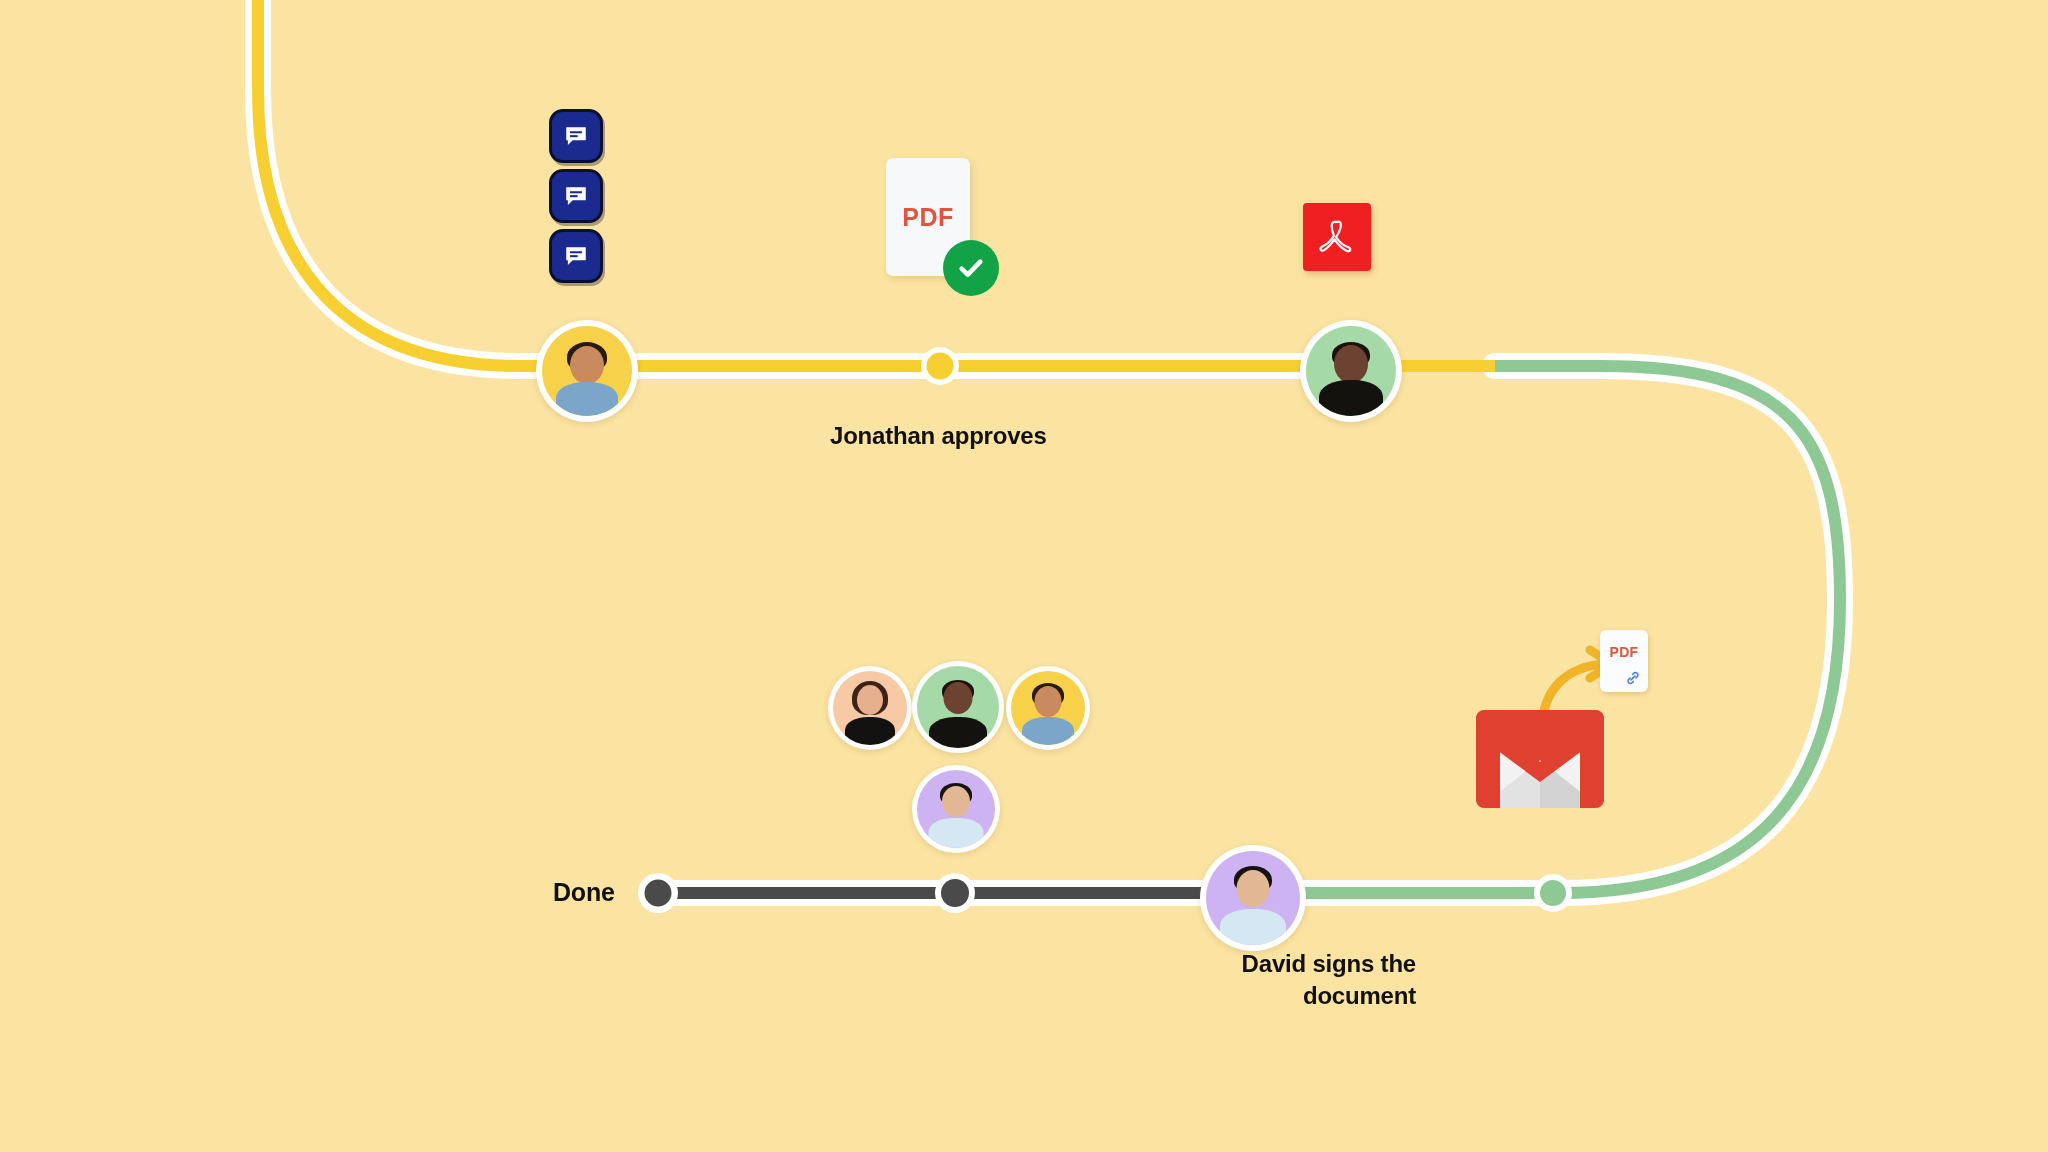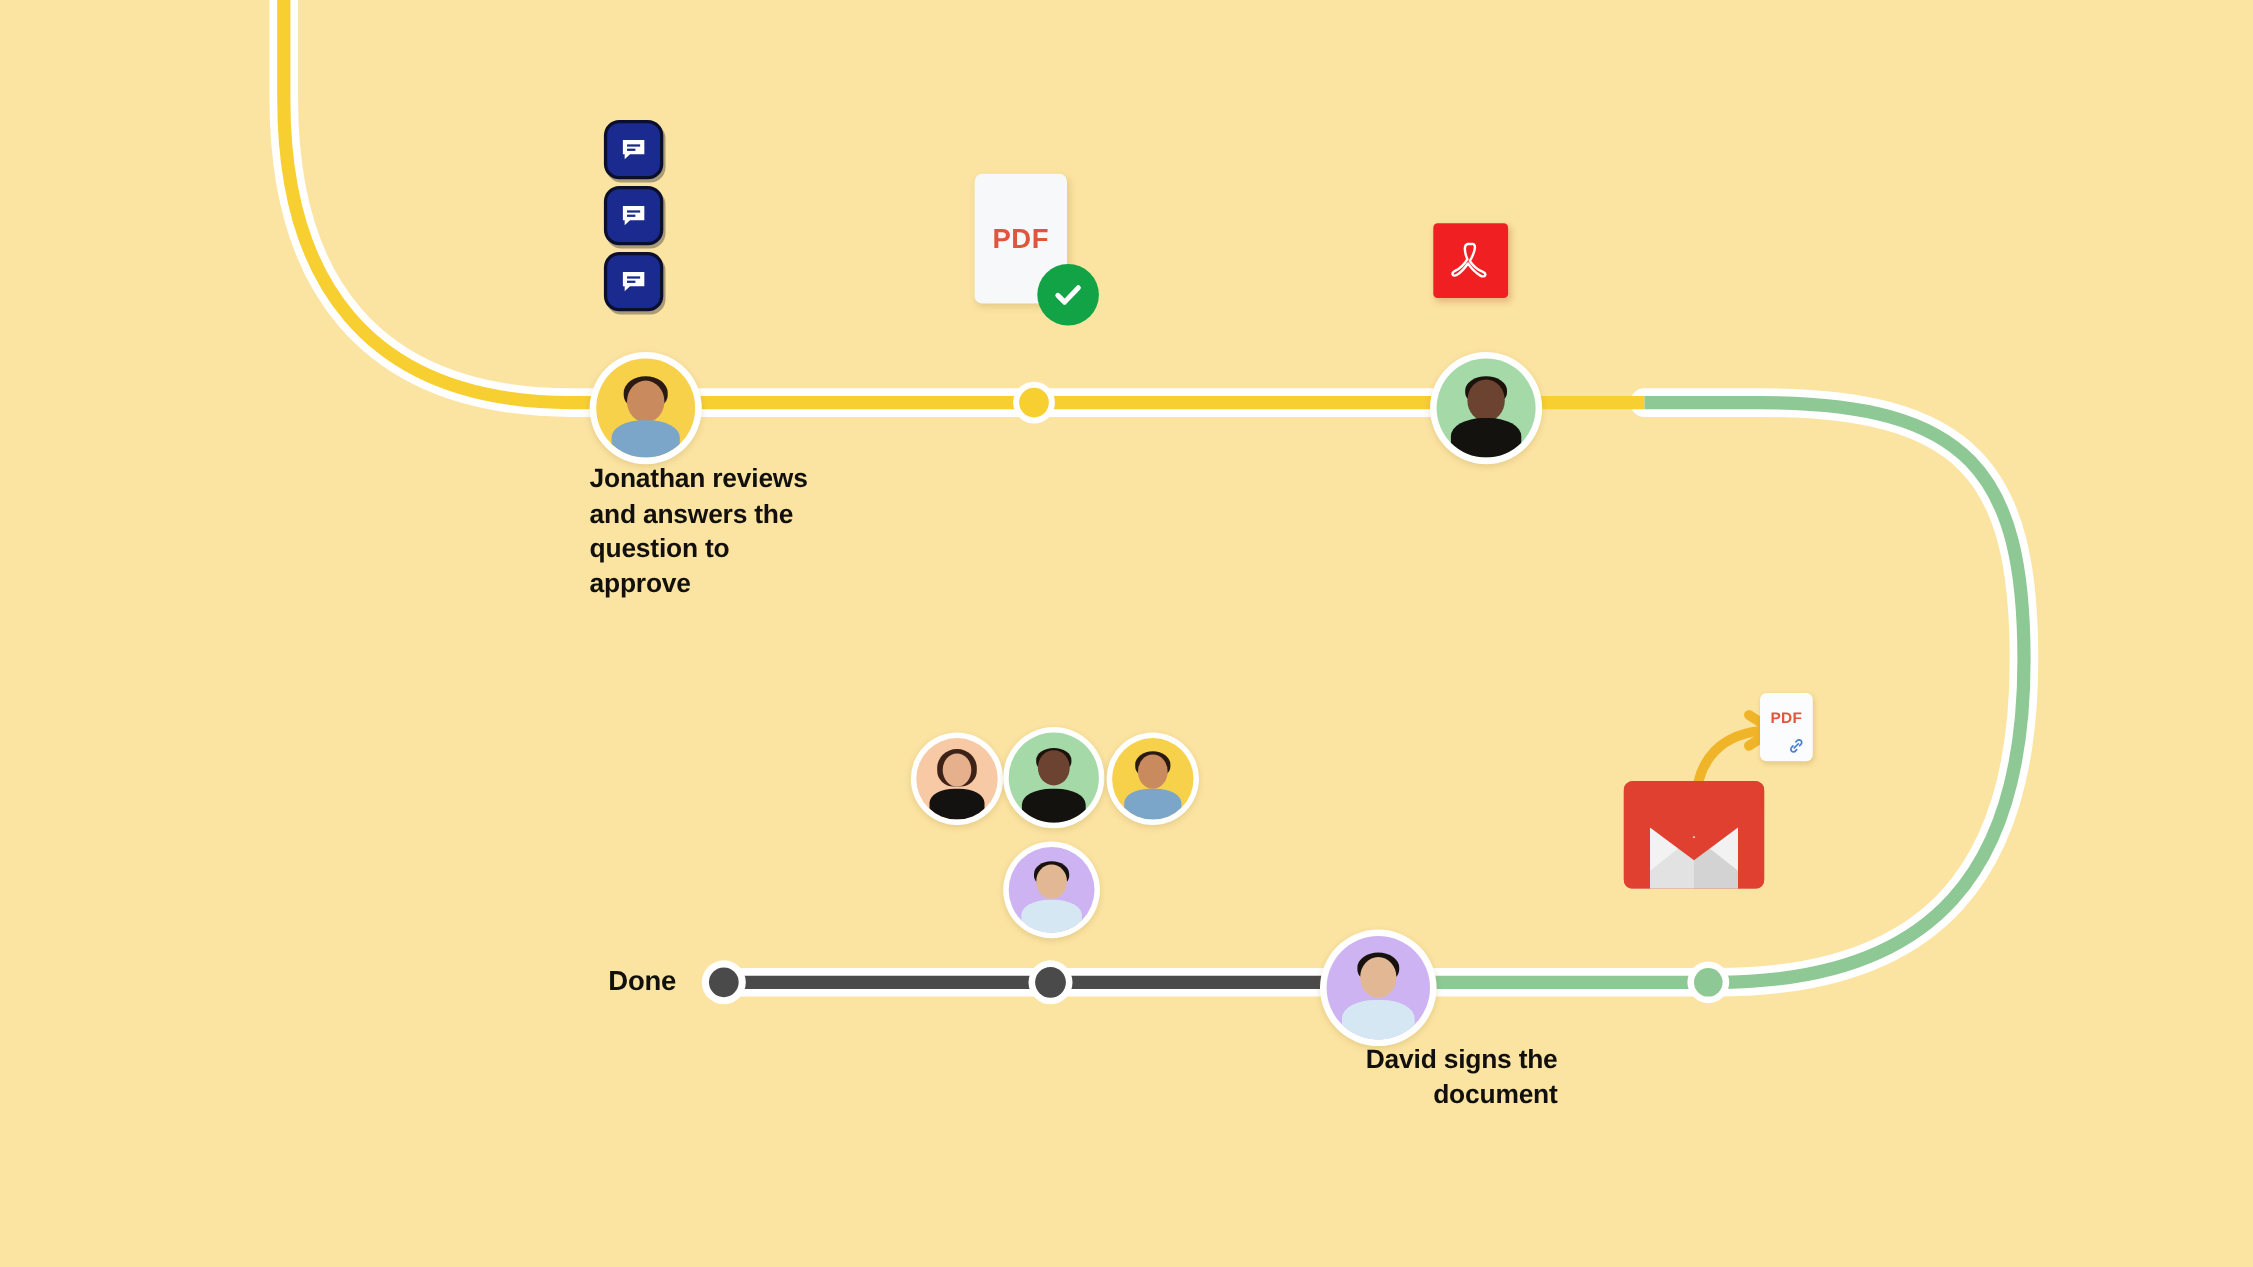--- a/index.html
+++ b/index.html
@@ -228,25 +228,22 @@
   <div class="avatar" style="left:912px;top:765px;width:78px;height:78px;padding:5px;">
     <div class="disc" style="background:#ceb3f2;">
       <div class="person">
         <div class="hair" style="width:32px;height:23px;top:13px;background:#18120e;"></div>
         <div class="head" style="width:28px;height:31px;top:16px;background:#e2b894;"></div>
         <div class="body" style="width:55px;height:30px;bottom:0;background:#d6e7f4;"></div>
       </div>
     </div>
   </div>
 
-  <div class="caption" style="left:536px;top:420px;width:230px;">Jonathan reviews
-and answers the
-question to
-approve</div>
-
+
+  <div class="caption" style="left:830px;top:420px;width:300px;">Jonathan approves</div>
 
 
   <div class="done-label" style="left:553px;top:878px;">Done</div>
 
 
   <div class="caption" style="left:1186px;top:948px;width:230px;text-align:right;">David signs the
 document</div>
 
 </div>
 

